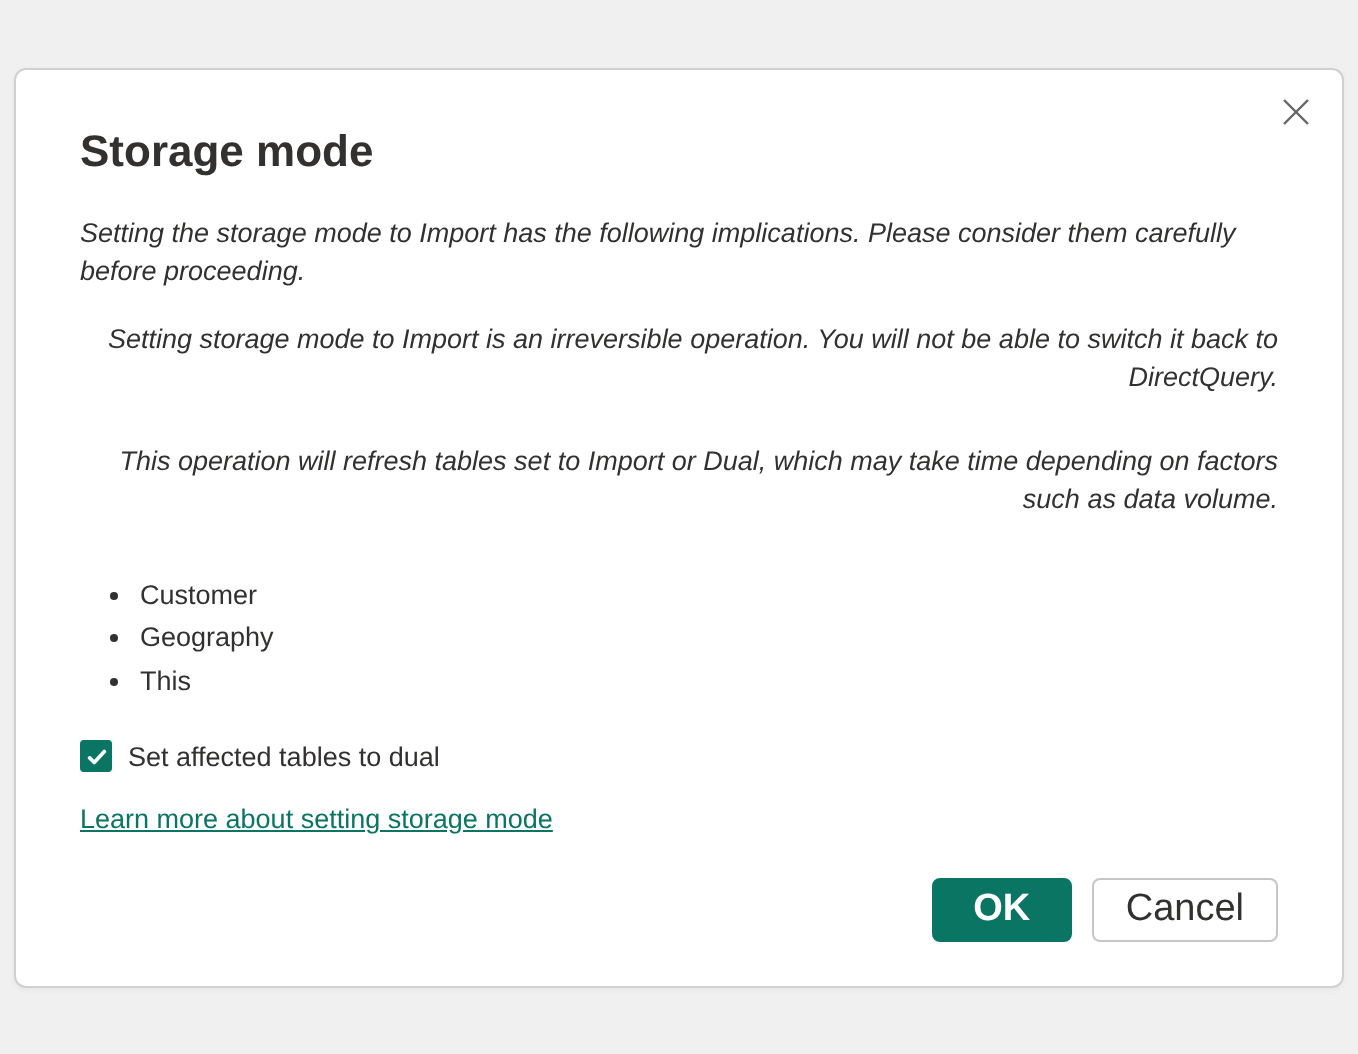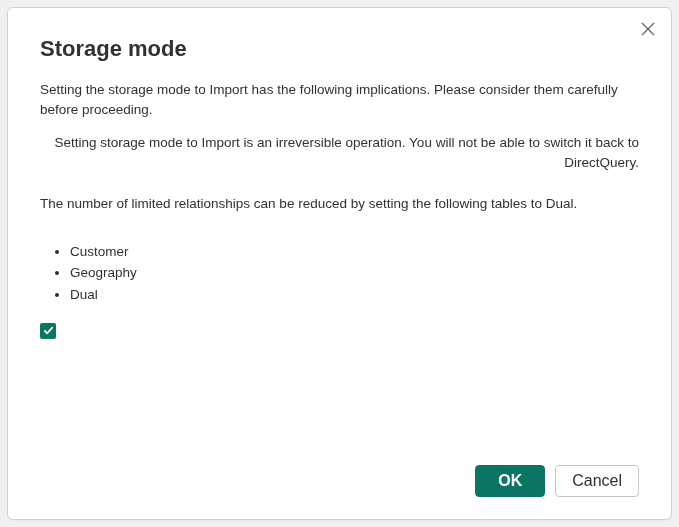--- a/index.html
+++ b/index.html
@@ -14,21 +14,21 @@
       align-items: center;
       justify-content: center;
       width: 679px;
       height: 527px;
     }
     .dialog {
       background: #fff;
       border: 1px solid #d0d0d0;
       border-radius: 6px;
       width: 665px;
-      height: 513px;
+      height: 460px;
       position: relative;
       padding: 28px 32px 22px 32px;
       display: flex;
       flex-direction: column;
       box-shadow: 0 1px 3px rgba(0,0,0,0.04);
     }
     .close-btn {
       position: absolute;
       top: 12px;
       right: 14px;
@@ -51,20 +51,21 @@
       margin-bottom: 18px;
     }
     .body {
       flex: 1;
       color: #323130;
       font-size: 13.5px;
       line-height: 1.45;
     }
     .para {
       margin-bottom: 14px;
+      font-style: italic;
     }
     .para-gap {
       margin-bottom: 22px;
       text-align: right;
     }
     .bullet-list {
       list-style: disc;
       padding-left: 30px;
       margin-bottom: 18px;
       margin-top: 28px;
@@ -108,21 +109,21 @@
     .footer {
       display: flex;
       justify-content: flex-end;
       gap: 10px;
       margin-top: 18px;
     }
     .btn {
       min-width: 70px;
       height: 32px;
       border-radius: 4px;
-      font-size: 16px;
+      font-size: 19px;
       font-family: inherit;
       cursor: pointer;
       padding: 0 16px;
       display: flex;
       align-items: center;
       justify-content: center;
     }
     .btn-primary {
       background: #0b7564;
       color: #fff;
@@ -144,35 +145,37 @@
       <line x1="1" y1="1" x2="13" y2="13"></line>
       <line x1="13" y1="1" x2="1" y2="13"></line>
     </svg>
   </div>
 
   <h1 class="title">Storage mode</h1>
 
   <div class="body">
     <p class="para">Setting the storage mode to Import has the following implications. Please consider them carefully before proceeding.</p>
     <p class="para para-gap">Setting storage mode to Import is an irreversible operation.  You will not be able to switch it back to DirectQuery.</p>
-    <p class="para">The number of limited relationships can be reduced by setting the following tables to Dual.</p>
+    <p class="para para-gap">This operation will refresh tables set to Import or Dual, which may take time depending on factors such as data volume.</p>
 
     <ul class="bullet-list">
       <li>Customer</li>
       <li>Geography</li>
-      <li>Dual</li>
+      <li>This</li>
     </ul>
 
     <div class="checkbox-row">
       <div class="checkbox">
         <svg viewBox="0 0 12 12" fill="none" stroke="#fff" stroke-width="2" stroke-linecap="round" stroke-linejoin="round">
           <polyline points="2,6.5 4.5,9 10,3"></polyline>
         </svg>
       </div>
+      <span class="checkbox-label">Set affected tables to dual</span>
     </div>
 
+    <a class="link">Learn more about setting storage mode</a>
   </div>
 
   <div class="footer">
     <button class="btn btn-primary">OK</button>
     <button class="btn btn-secondary">Cancel</button>
   </div>
 </div>
 
 </body></html>

